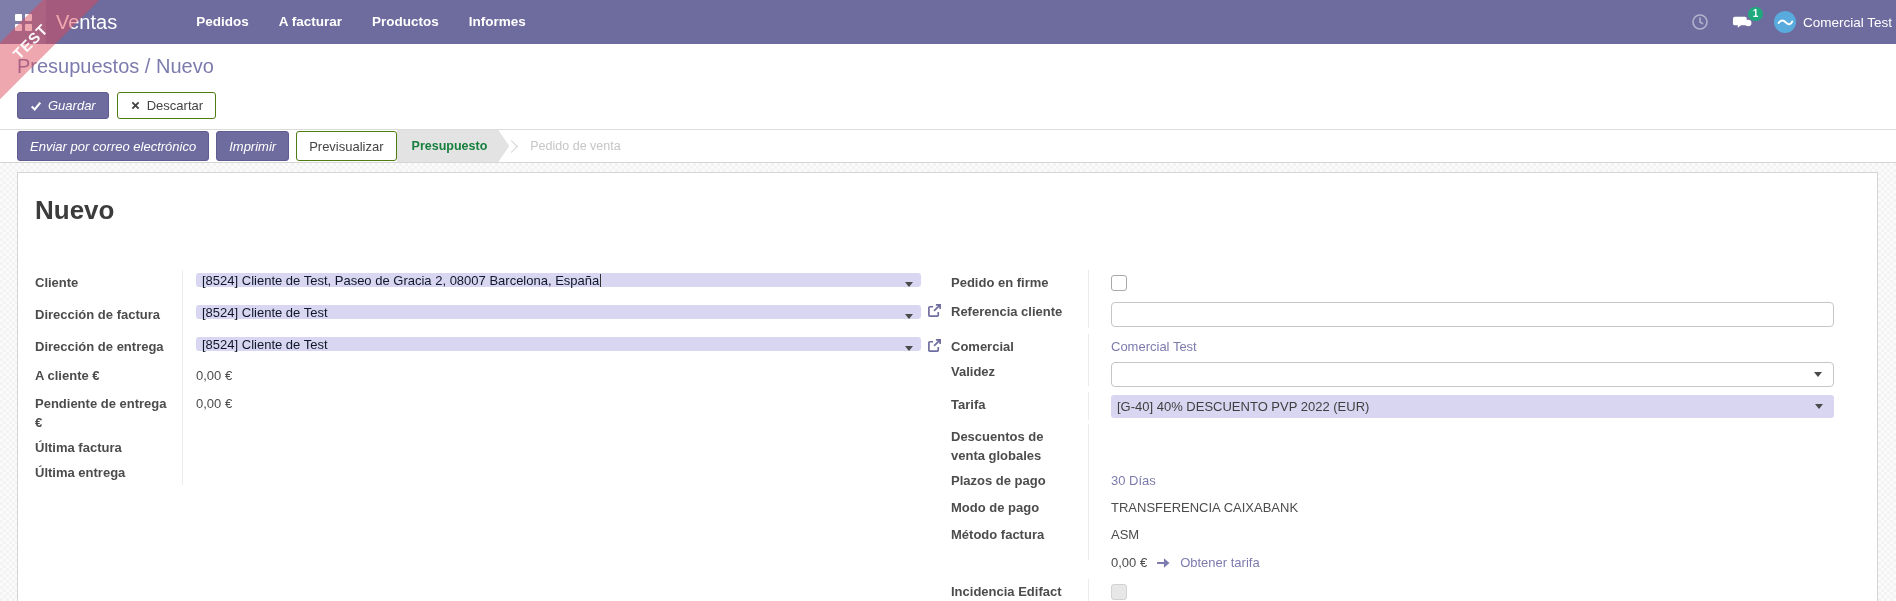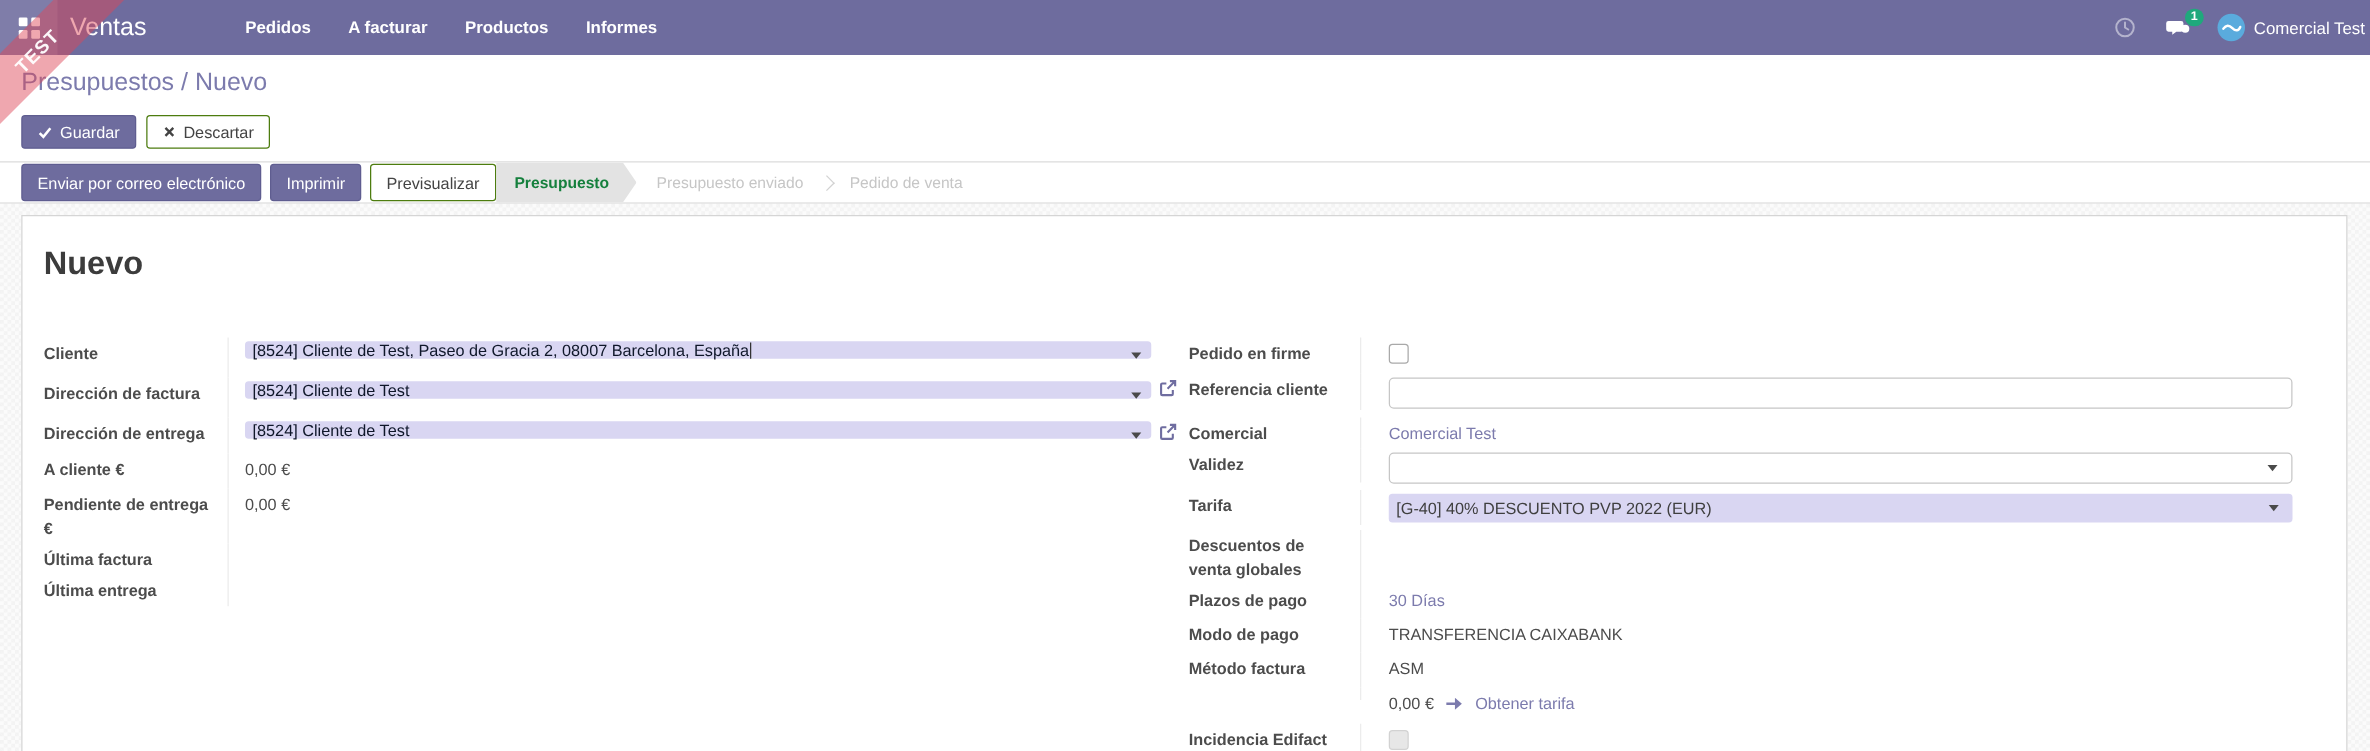--- a/index.html
+++ b/index.html
@@ -25,21 +25,21 @@
   .ribbon { position:absolute; top:21px; left:-60px; width:180px; height:40px; background:rgba(222,72,88,0.48);
             transform:rotate(-45deg); display:flex; align-items:center; justify-content:center;
             color:rgba(255,255,255,0.95); font-weight:bold; font-size:15px; letter-spacing:1px; z-index:60; pointer-events:none; }
 
   
   .control-panel { background:#fff; padding:10px 0 10px 17px; }
   .breadcrumb { color:#7c7bad; font-size:20px; line-height:24px; margin-bottom:14px; }
   .breadcrumb .bc-link { cursor:pointer;margin-top:13px; }
   .cp-buttons { display:flex; gap:8px; }
   .btn { display:inline-flex; align-items:center; gap:6px; font-size:13px; border-radius:3px; padding:0 12px; height:27px; cursor:pointer; white-space:nowrap; }
-  .btn-primary { background:#6e6c9e; border:1px solid #5f5d90; color:#fff; }
+  .btn-primary { background:#6e6c9e; border:1px solid #5f5d90; color:#fff;font-style:italic; }
   .btn-default { background:#fff; border:1px solid #4d7c0f; color:#444; }
 
   
   .statusbar { height:34px; background:#fff; border-top:1px solid #dcdcdc; border-bottom:1px solid #d6d6d6; display:flex; align-items:center; justify-content:flex-start; }
   .sb-buttons { display:flex; gap:7px; padding-left:17px; }
   .sb-buttons .btn { height:30px; }
   .steps { display:flex; align-items:stretch; height:32px; }
   .step { display:flex; align-items:center; font-size:12.5px; color:#c6c6c6; padding:0 16px; white-space:nowrap; cursor:pointer; }
   .step.active { background:#e3e3e3; color:#15803d; font-weight:bold; padding:0 22px 0 15px;
                  clip-path:polygon(0 0, calc(100% - 11px) 0, 100% 50%, calc(100% - 11px) 100%, 0 100%); }
@@ -159,21 +159,20 @@
 </div>
 
 <div class="statusbar">
   <div class="sb-buttons">
     <button class="btn btn-primary">Enviar por correo electrónico</button>
     <button class="btn btn-primary">Imprimir</button>
     <button class="btn btn-default">Previsualizar</button>
   </div>
   <div class="steps">
     <div class="step active">Presupuesto</div>
-    <div class="step">Presupuesto enviado</div>
     <div class="step-sep"></div>
     <div class="step">Pedido de venta</div>
   </div>
 </div>
 
 <div class="content">
   <div class="sheet">
     <div class="sheet-title">Nuevo</div>
 
     <div class="form-grid">

